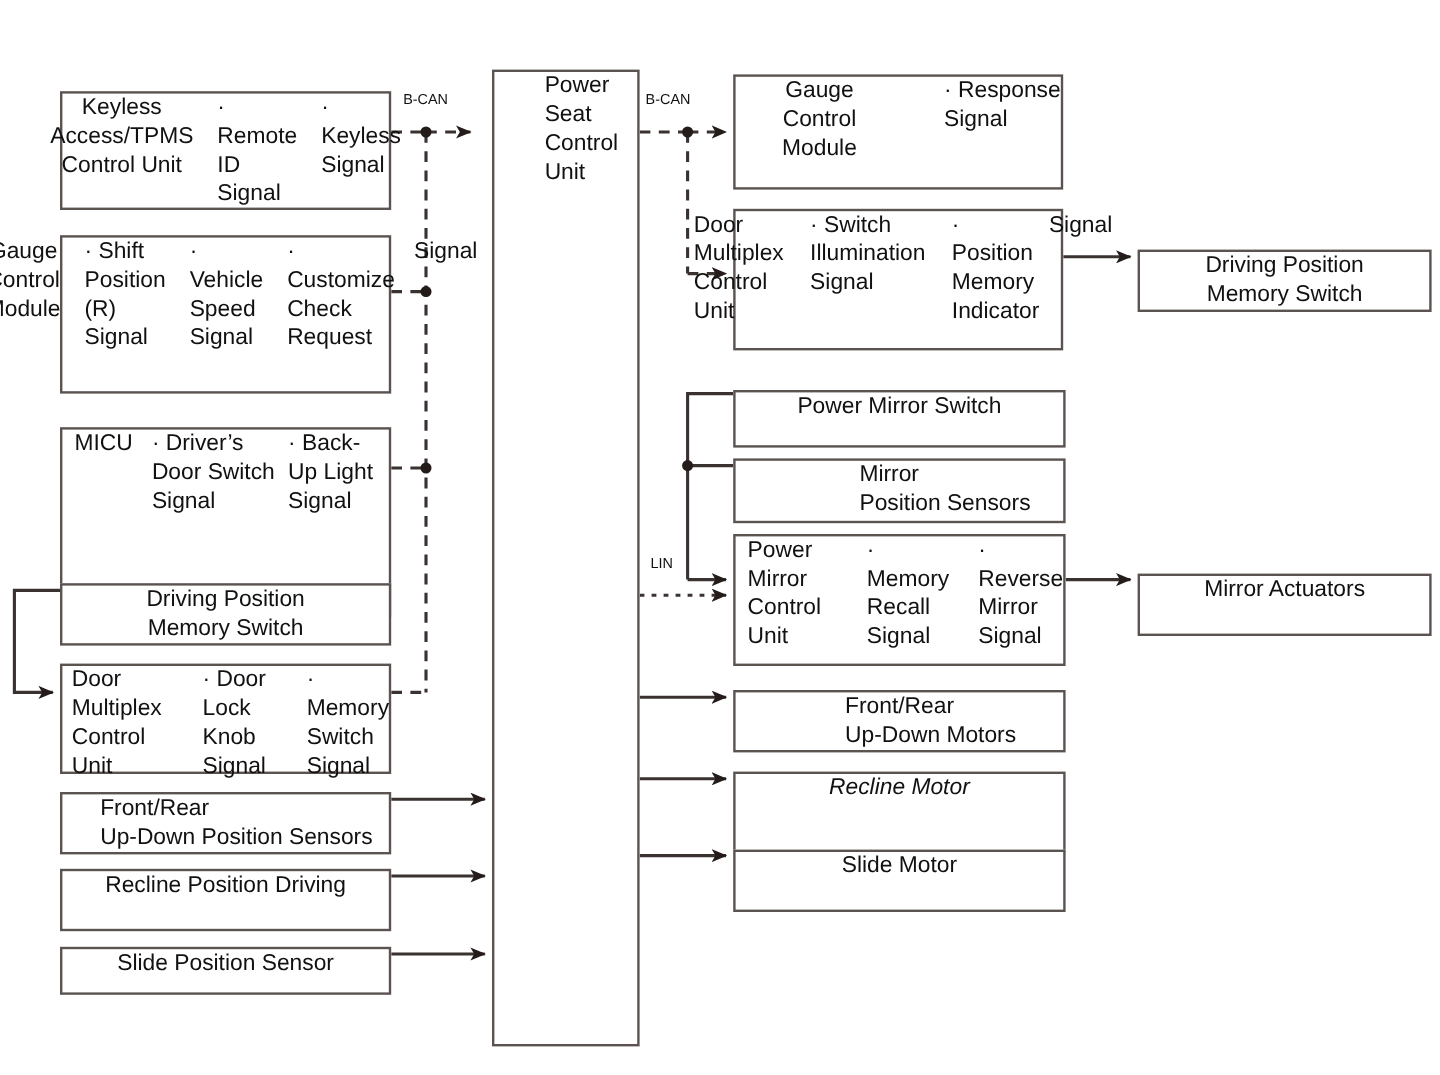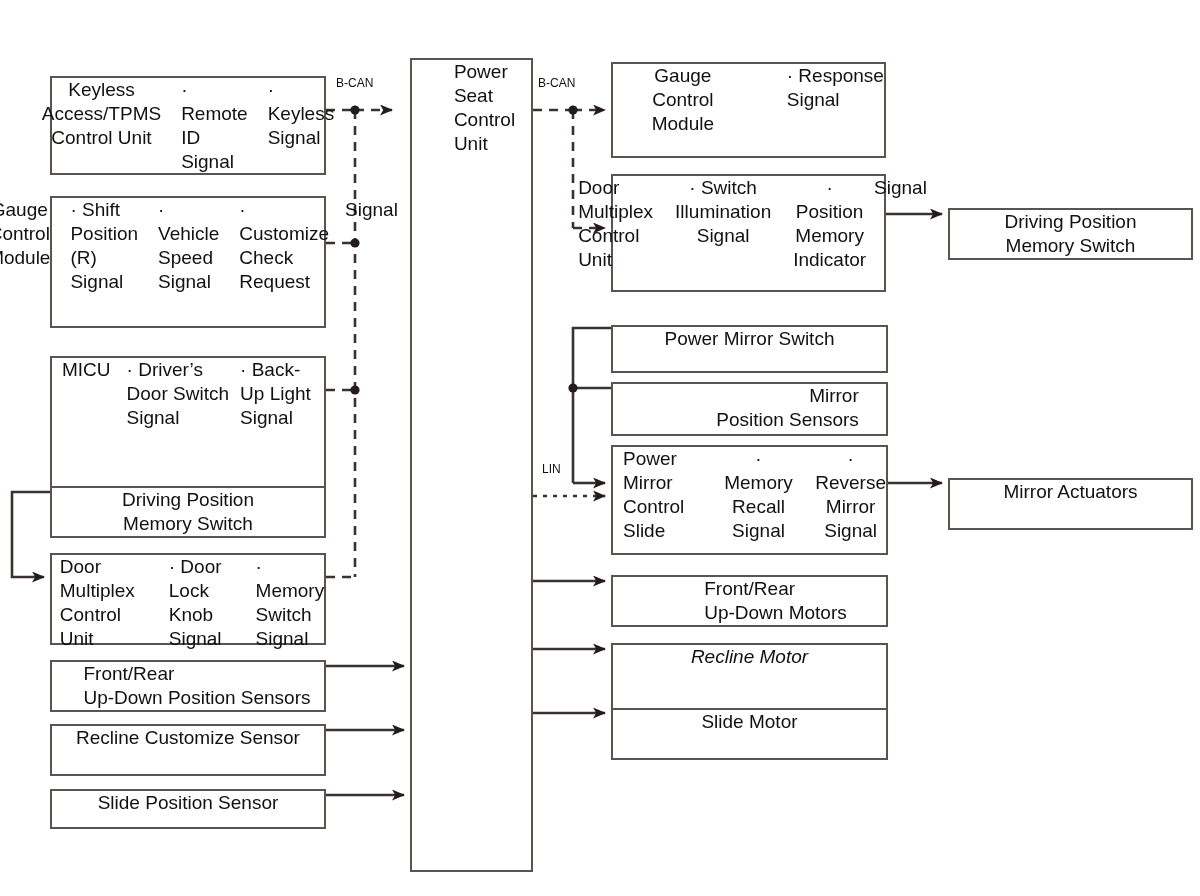--- a/index.html
+++ b/index.html
@@ -8,21 +8,21 @@
   svg#wires{position:absolute;left:0;top:0;width:1200px;height:896px;}
 
   .box{position:absolute;box-sizing:border-box;background:#fff;
        border:2px solid #5b5350;display:flex;flex-direction:row;
        justify-content:center;color:#111;margin-top:20px;}
   .box .title{font-size:19px;line-height:24px;}
   .box .lines{font-size:19px;line-height:24px;}
   .t-center{text-align:center;}
   .t-left{text-align:left;}
   .pad{padding:0 10px;}
-  .indent{padding-left:22px;text-align:center;}
+  .indent{padding-left:22px;}
   .indent2{padding-left:34px;}
   .gap{height:7px;}
 
   .buslabel{position:absolute;font-size:12px;color:#111;white-space:nowrap;}
 </style>
 </head>
 <body>
 
 <div id="stage">
 
@@ -112,21 +112,21 @@
     <div class="lines t-left indent2">· Door Lock Knob Signal</div>
     <div class="lines t-left indent2">· Memory Switch Signal</div>
   </div>
 
   <div class="box" style="left:50px;top:640px;width:276px;height:52px;">
     <div class="title t-left" style="padding-left:18px;white-space:pre-line;">Front/Rear
 Up-Down Position Sensors</div>
   </div>
 
   <div class="box" style="left:50px;top:704px;width:276px;height:52px;">
-    <div class="title t-center pad">Recline Customize Sensor</div>
+    <div class="title t-center pad">Recline Position Driving</div>
   </div>
 
   <div class="box" style="left:50px;top:769px;width:276px;height:40px;">
     <div class="title t-center pad">Slide Position Sensor</div>
   </div>
 
   <div class="box" style="left:410px;top:38px;width:123px;height:814px;">
     <div class="title t-left" style="padding-left:26px;white-space:pre-line;">Power
 Seat
 Control
@@ -145,26 +145,26 @@
     <div class="lines t-left indent">· Switch Illumination Signal</div>
     <div class="lines t-left indent">· Position Memory Indicator</div>
     <div class="lines t-left" style="padding-left:8px;">Signal</div>
   </div>
 
   <div class="box" style="left:611px;top:305px;width:277px;height:48px;">
     <div class="title t-center pad">Power Mirror Switch</div>
   </div>
 
   <div class="box" style="left:611px;top:362px;width:277px;height:54px;">
-    <div class="title t-left" style="padding-left:76px;white-space:pre-line;text-align:right;">Mirror
+    <div class="title t-left" style="padding-left:76px;white-space:pre-line;">Mirror
 Position Sensors</div>
   </div>
 
   <div class="box" style="left:611px;top:425px;width:277px;height:110px;">
-    <div class="title t-left" style="padding-left:10px;">Power Mirror Control Slide</div>
+    <div class="title t-left" style="padding-left:10px;">Power Mirror Control Unit</div>
     <div class="gap"></div>
     <div class="lines t-left indent">· Memory Recall Signal</div>
     <div class="lines t-left indent">· Reverse Mirror Signal</div>
   </div>
 
   <div class="box" style="left:611px;top:555px;width:277px;height:52px;">
     <div class="title t-left" style="padding-left:52px;white-space:pre-line;">Front/Rear
 Up-Down Motors</div>
   </div>
 

